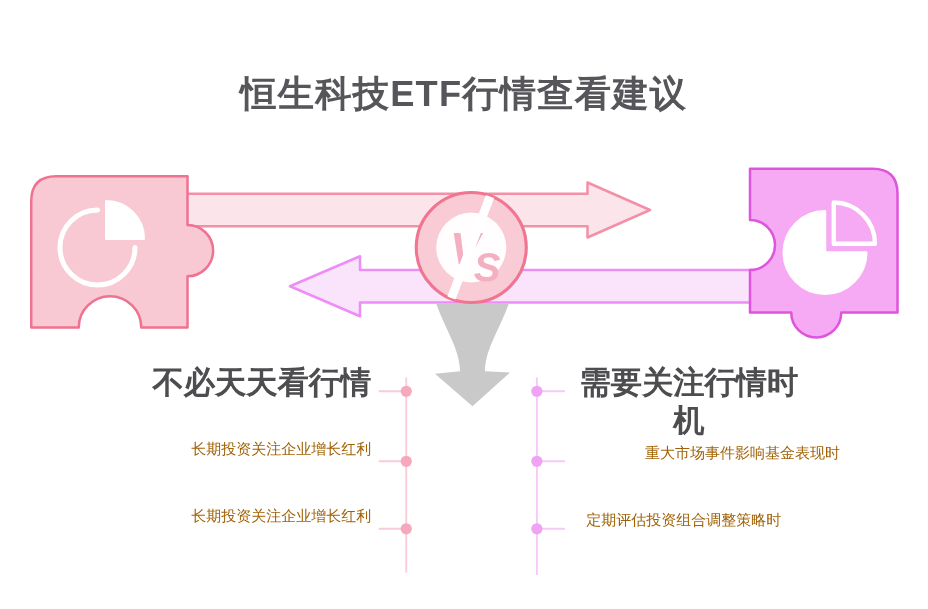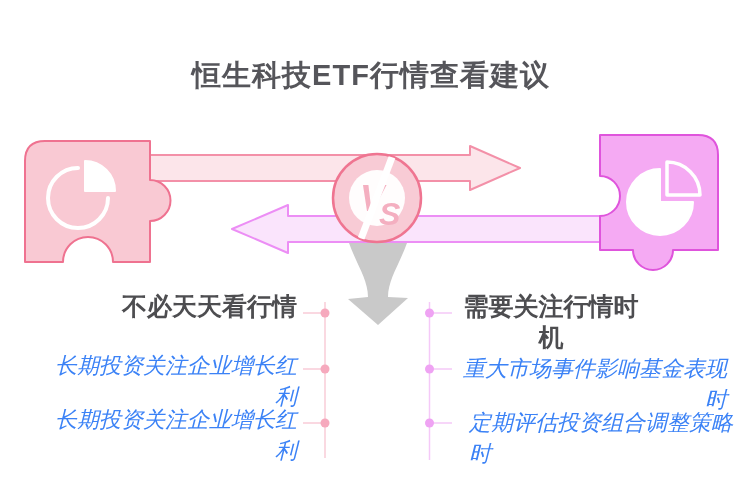--- a/index.html
+++ b/index.html
@@ -8,24 +8,24 @@
     font-family:"Liberation Sans","DejaVu Sans",sans-serif;
   }
   .abs{position:absolute;}
   .title{
     top:18px;left:0;width:742px;text-align:center;
     font-size:29px;font-weight:bold;color:#55555a;letter-spacing:1px;margin-top:38px;
   }
   .col-heading{font-size:25px;font-weight:bold;color:#4d4d50;line-height:1.22;}
   .heading-left{top:291px;left:57px;width:240px;text-align:right;}
   .heading-right{top:291px;left:461px;width:180px;text-align:center;}
-  .col-item{font-size:22px;color:#3b82f6;line-height:1.4;font-style:italic;}
+  .col-item{font-size:12px;color:#a16207;line-height:1.4;}
   .item-l0{top:351px;left:37px;width:260px;text-align:right;}
   .item-l1{top:405px;left:37px;width:260px;text-align:right;}
-  .item-r0{top:354px;left:461px;width:266px;text-align:right;}
+  .item-r0{top:354px;left:461px;width:266px;text-align:center;}
   .item-r1{top:408px;left:469px;width:266px;text-align:left;}
   svg{display:block;}
   .z1{z-index:1}.z2{z-index:2}.z3{z-index:3}
 </style>
 </head>
 <body>
 
 <div class="canvas">
 
   <div class="abs title">恒生科技ETF行情查看建议</div>

